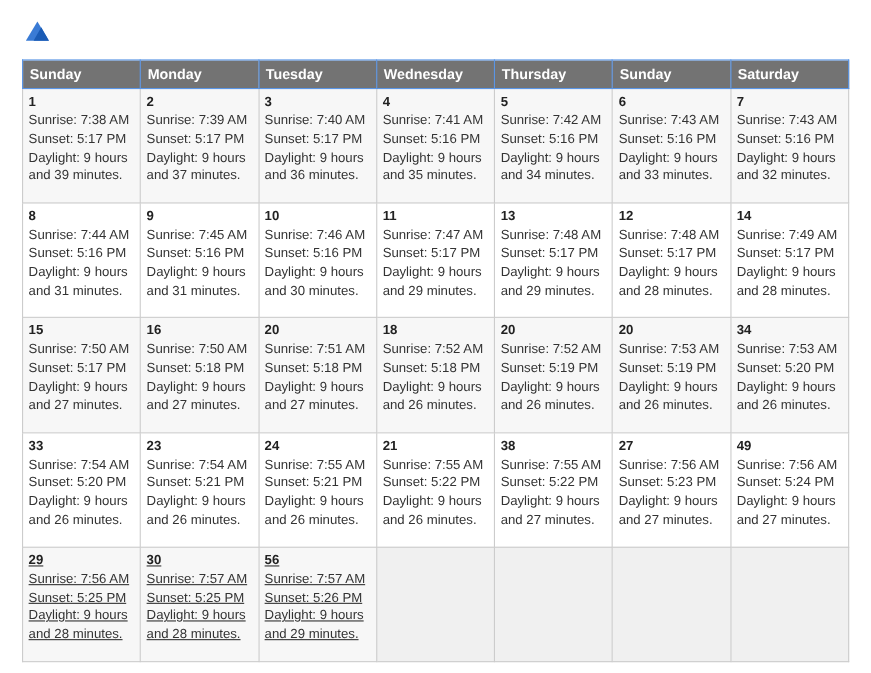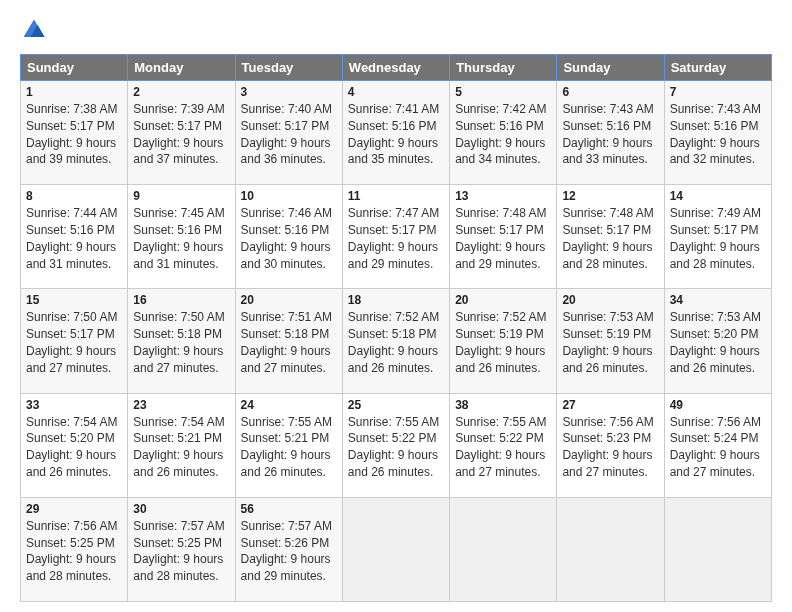--- a/index.html
+++ b/index.html
@@ -100,20 +100,21 @@
     .day-detail {
       font-size: 12px;
       color: #333;
       line-height: 1.4;
     }
     td.empty {
       background: #f0f0f0 !important;
     }
     .last-row td {
       height: 65px;
+      text-decoration: underline;
     }
   </style>
 </head>
 <body>
 
 <div class="page">
   <div class="header">
     <div class="logo">
       <svg class="logo-icon" viewBox="0 0 32 32">
         <polygon points="16,4 28,24 4,24" fill="#3a7bd5"></polygon>
@@ -191,21 +192,21 @@
           <td><span class="day-num">34</span>
 <span class="day-detail">Sunrise: 7:53 AM<br>Sunset: 5:20 PM<br>Daylight: 9 hours and 26 minutes.</span></td>
         </tr>
         <tr>
           <td><span class="day-num">33</span>
 <span class="day-detail">Sunrise: 7:54 AM<br>Sunset: 5:20 PM<br>Daylight: 9 hours and 26 minutes.</span></td>
           <td><span class="day-num">23</span>
 <span class="day-detail">Sunrise: 7:54 AM<br>Sunset: 5:21 PM<br>Daylight: 9 hours and 26 minutes.</span></td>
           <td><span class="day-num">24</span>
 <span class="day-detail">Sunrise: 7:55 AM<br>Sunset: 5:21 PM<br>Daylight: 9 hours and 26 minutes.</span></td>
-          <td><span class="day-num">25</span>
+          <td><span class="day-num">21</span>
 <span class="day-detail">Sunrise: 7:55 AM<br>Sunset: 5:22 PM<br>Daylight: 9 hours and 26 minutes.</span></td>
           <td><span class="day-num">38</span>
 <span class="day-detail">Sunrise: 7:55 AM<br>Sunset: 5:22 PM<br>Daylight: 9 hours and 27 minutes.</span></td>
           <td><span class="day-num">27</span>
 <span class="day-detail">Sunrise: 7:56 AM<br>Sunset: 5:23 PM<br>Daylight: 9 hours and 27 minutes.</span></td>
           <td><span class="day-num">49</span>
 <span class="day-detail">Sunrise: 7:56 AM<br>Sunset: 5:24 PM<br>Daylight: 9 hours and 27 minutes.</span></td>
         </tr>
         <tr class="last-row">
           <td><span class="day-num">29</span>

